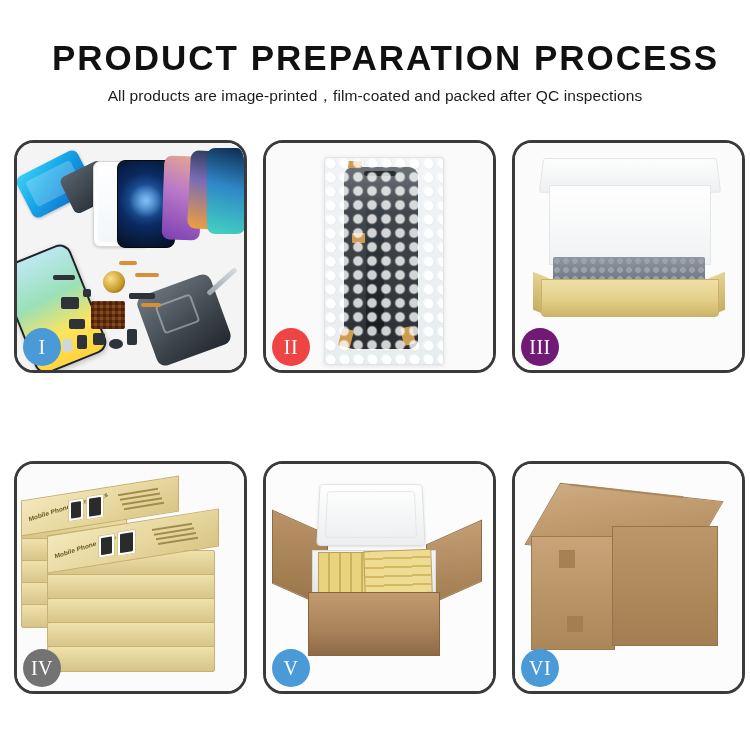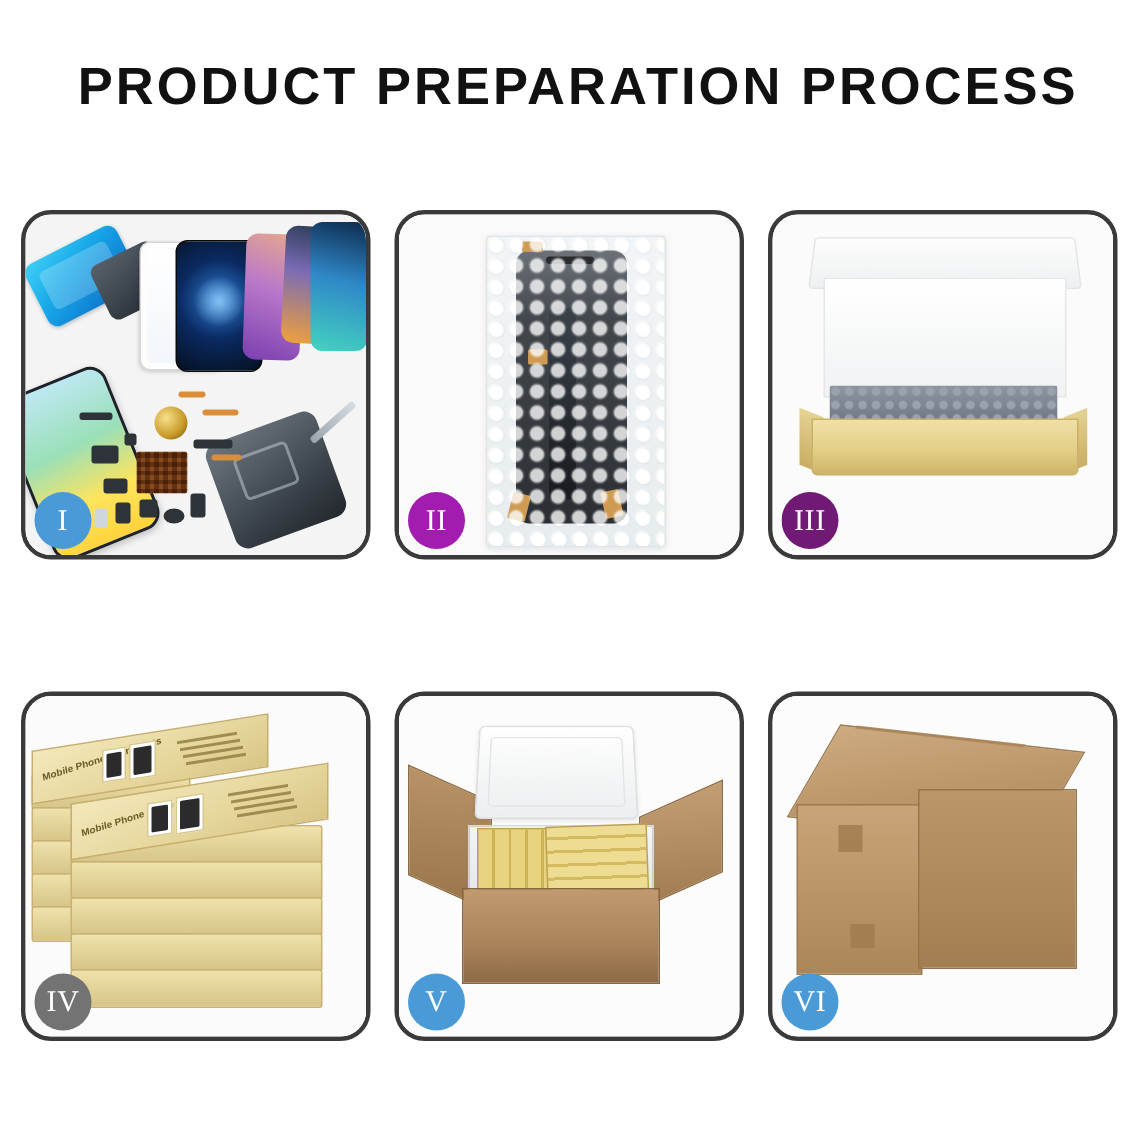--- a/index.html
+++ b/index.html
@@ -300,20 +300,21 @@
   }
   .c6-tab{position:absolute;background:#a07b4e;opacity:.85;}
 </style>
 </head>
 <body>
 
 <div class="sheet">
 
   <div class="header">
     <h1 class="title" style="color: rgb(17, 17, 17); padding-left: 21px;">PRODUCT PREPARATION PROCESS</h1>
+    <p class="subtitle">All products are image-printed，film-coated and packed after QC inspections</p>
   </div>
 
   <div class="grid">
 
     <div class="panel" style="border-color: rgb(58, 58, 58);">
       <div class="panel-stage">
         <div class="p1-bg"></div>
 
         <div class="ph ph-a"></div>
         <div class="ph ph-b"></div>
@@ -353,21 +354,21 @@
         <div class="p2-bg"></div>
         <div class="bw-bag"></div>
         <div class="bw-part"></div>
         <div class="bw-strip"></div>
         <div class="bw-tape" style="left:82px;top:18px;width:14px;height:7px;"></div>
         <div class="bw-tape" style="left:86px;top:90px;width:13px;height:10px;"></div>
         <div class="bw-tape" style="left:74px;top:186px;width:12px;height:18px;transform:rotate(14deg);"></div>
         <div class="bw-tape" style="left:136px;top:184px;width:12px;height:18px;transform:rotate(-12deg);"></div>
         <div class="bw-over"></div>
       </div>
-      <div class="badge" style="background: #a21caf; color: rgb(255, 255, 255);">II</div>
+      <div class="badge" style="background: #ef4444; color: rgb(255, 255, 255);">II</div>
     </div>
 
     <div class="panel" style="border-color: rgb(58, 58, 58);">
       <div class="panel-stage">
         <div class="p3-bg"></div>
         <div class="b3-lid"></div>
         <div class="b3-foam-back"></div>
         <div class="b3-foam"></div>
         <div class="b3-left"></div>
         <div class="b3-right"></div>

